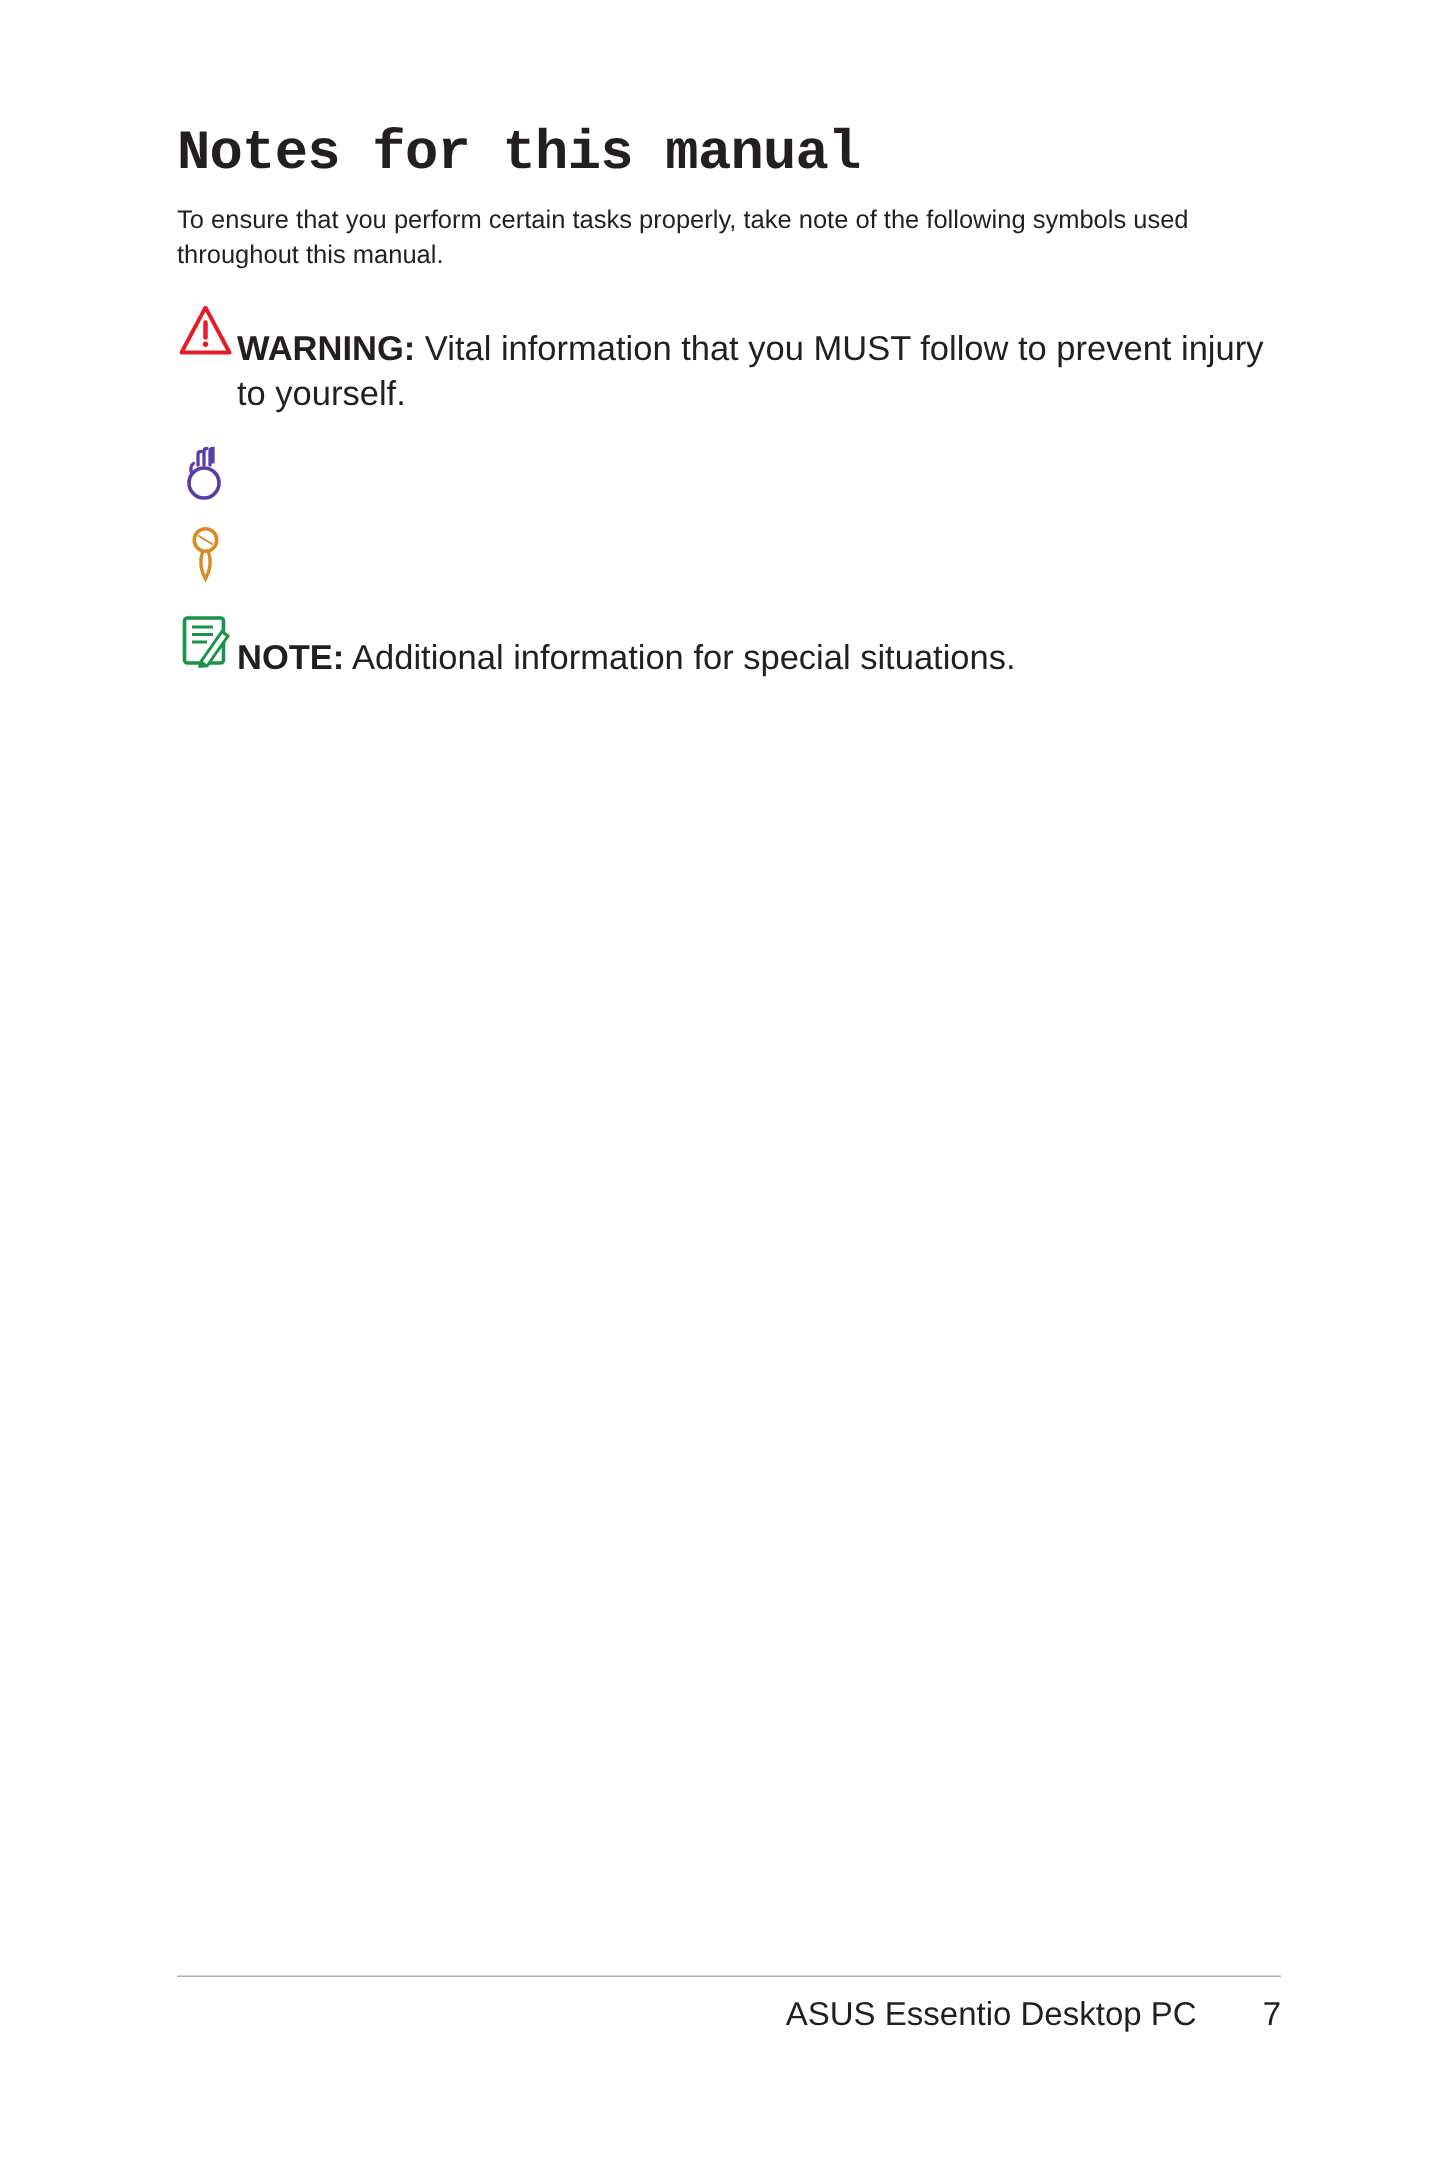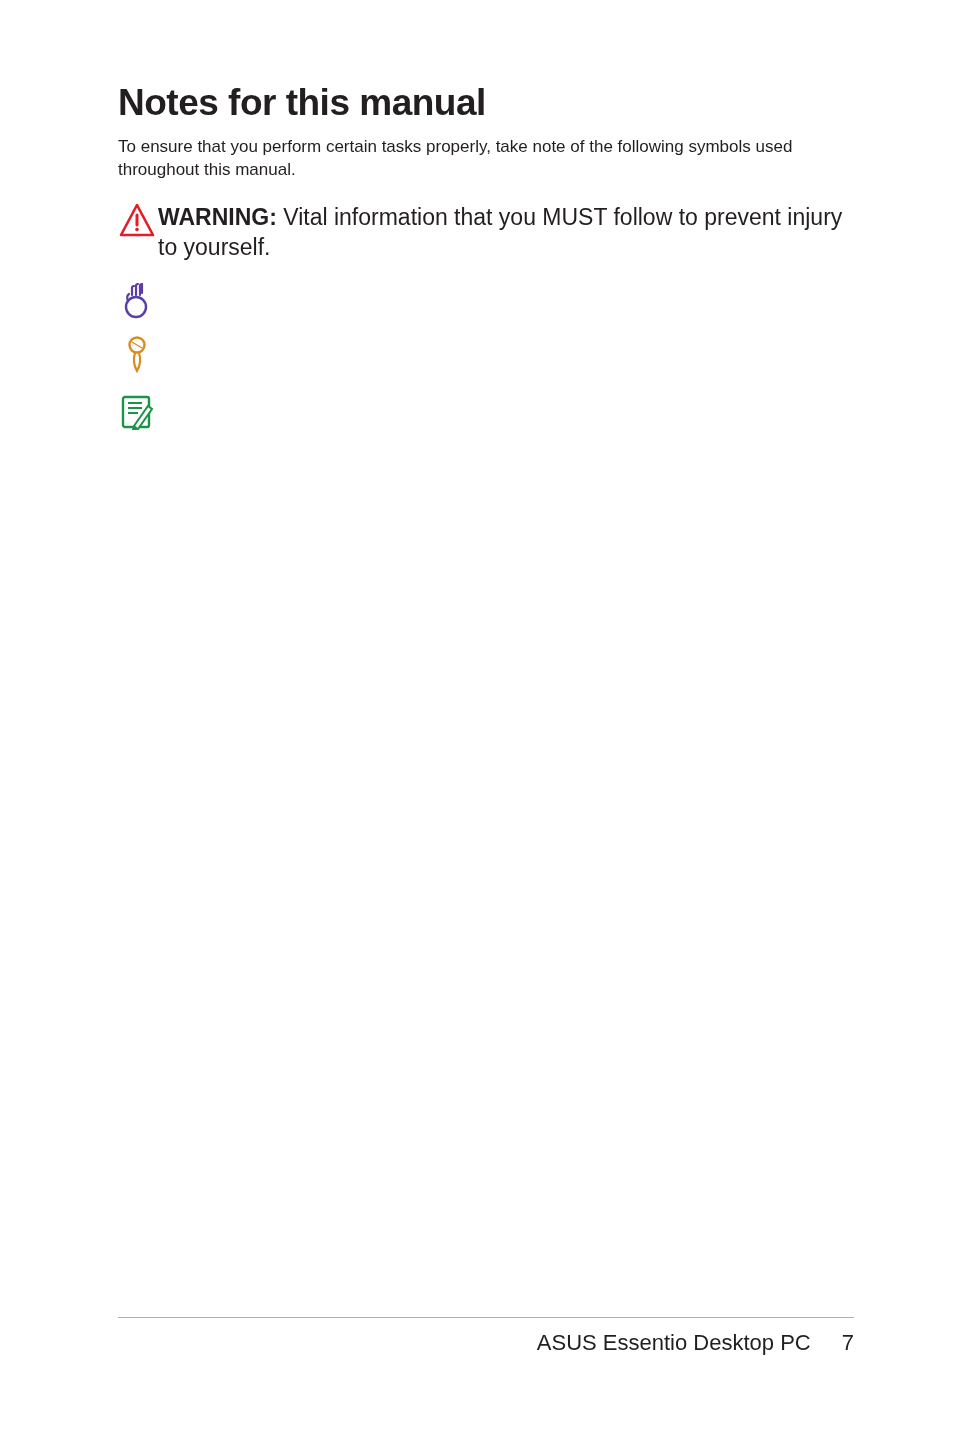--- a/index.html
+++ b/index.html
@@ -10,21 +10,21 @@
     body {
       width: 954px;
       height: 1438px;
       background: #fff;
       font-family: 'Segoe UI', 'Myriad Pro', Arial, sans-serif;
       color: #231f20;
       position: relative;
       padding: 82px 100px 0 118px;
     }
     .heading {
-      font-family: Liberation Sans, sans-serif;
+      font-family: Liberation Mono, monospace;
       font-weight: 900;
       font-size: 37px;
       letter-spacing: -0.5px;
       margin-bottom: 12px;
     }
     .intro {
       font-size: 17px;
       line-height: 1.35;
       margin-bottom: 20px;
     }
@@ -40,35 +40,36 @@
       height: 38px;
       margin-right: 2px;
       display: flex;
       align-items: center;
       justify-content: center;
     }
     .note-text {
       font-size: 23px;
       line-height: 1.33;
       flex: 1;
+      margin-top: 15px;
     }
     .note-text b {
       font-weight: 700;
     }
     .footer {
       position: absolute;
       bottom: 82px;
       left: 118px;
       right: 100px;
       border-top: 1px solid #b0b0b0;
       padding-top: 12px;
       display: flex;
       justify-content: flex-end;
       align-items: baseline;
-      gap: 31px;
+      gap: 44px;
       font-size: 22px;
     }
     .page-num {
       font-size: 22px;
     }
     svg { display:block; }
   </style>
 </head>
 <body>
 
@@ -114,18 +115,19 @@
     <svg width="34" height="36" viewBox="0 0 34 36">
       <rect x="3" y="3" width="26" height="30" rx="2" fill="#fff" stroke="#1a9447" stroke-width="2.4"></rect>
       <line x1="8" y1="9" x2="22" y2="9" stroke="#1a9447" stroke-width="2"></line>
       <line x1="8" y1="14" x2="22" y2="14" stroke="#1a9447" stroke-width="2"></line>
       <line x1="8" y1="19" x2="18" y2="19" stroke="#1a9447" stroke-width="2"></line>
       <path d="M14 32 L28 12 L32 15 L18 35 L13 36 Z" fill="#1a9447" stroke="#1a9447" stroke-width="1"></path>
       <path d="M14 32 L28 12 L32 15 L18 35 L13 36 Z" fill="#fff" stroke="#1a9447" stroke-width="2"></path>
       <path d="M13 36 L14 31 L18 34 Z" fill="#1a9447"></path>
     </svg>
   </span>
+  <span class="note-text"><b>NOTE:</b><span> Additional information for special situations.</span></span>
 </div>
 
 <div class="footer">
   <span>ASUS Essentio Desktop PC</span>
   <span class="page-num">7</span>
 </div>
 
 </body></html>

